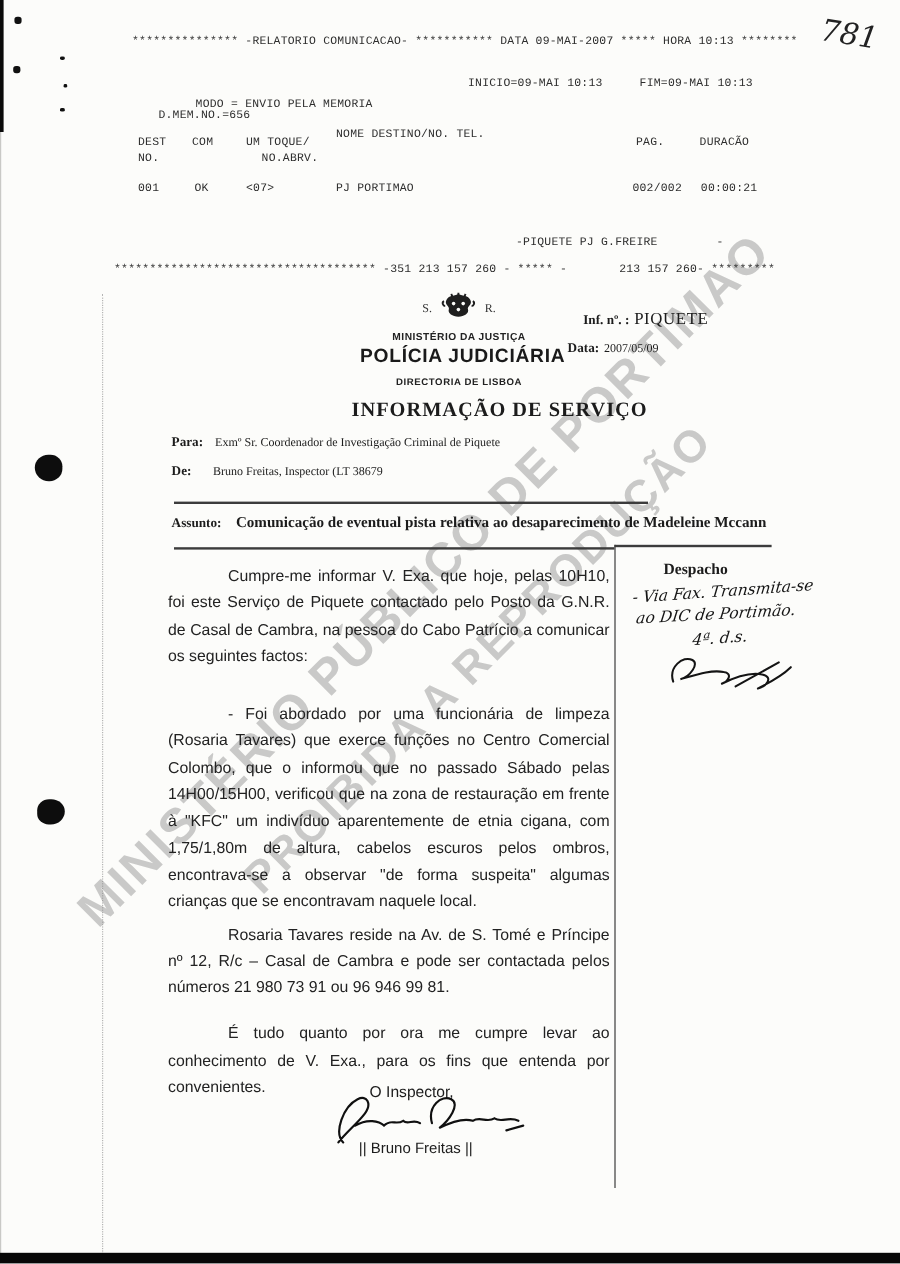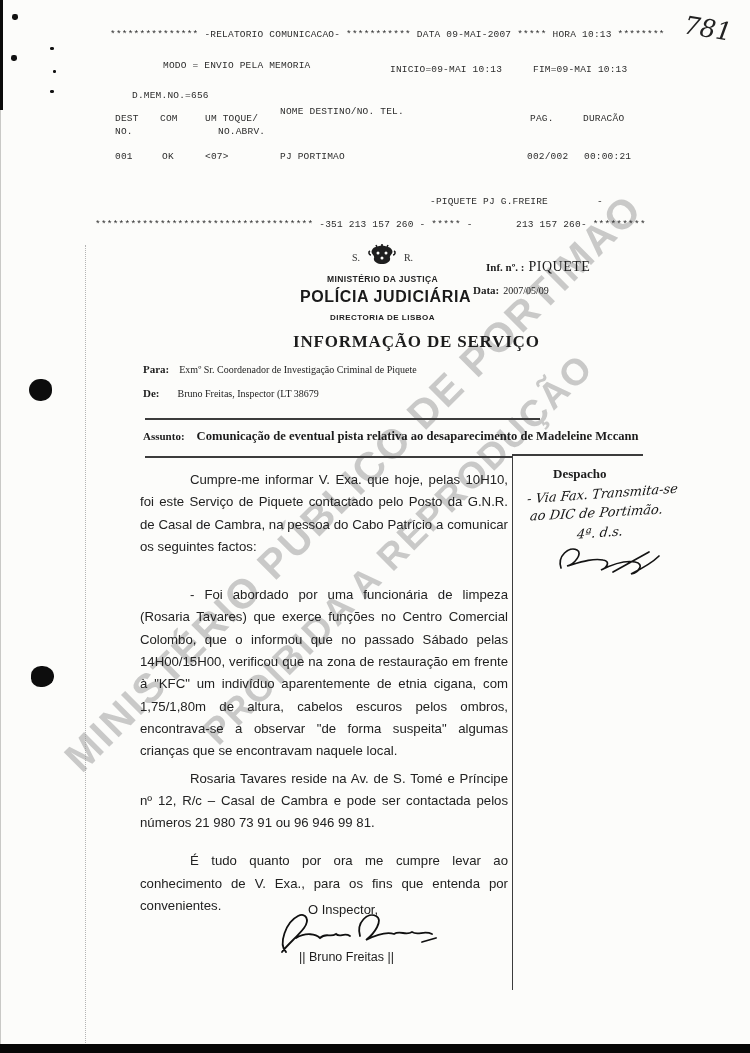--- a/index.html
+++ b/index.html
@@ -86,21 +86,21 @@
   <div class="abs speck" style="left:53px;top:70px;width:3px;height:3px;"></div>
   <div class="abs speck" style="left:50px;top:90px;width:4px;height:3px;"></div>
   <div id="punch-hole-1" class="abs"></div>
   <div id="punch-hole-2" class="abs"></div>
   <div id="fold-dotted-line" class="abs"></div>
   <div id="bottom-scan-bar" class="abs"></div>
 
   <div id="page-number" class="abs content">781</div>
 
   <div class="abs mono content" style="left:110px;top:29px;">*************** -RELATORIO COMUNICACAO- *********** DATA 09-MAI-2007 ***** HORA 10:13 ********</div>
-  <div class="abs mono content" style="left:138px;top:60px;padding-left:25px;">MODO = ENVIO PELA MEMORIA</div>
+  <div class="abs mono content" style="left:138px;top:81px;padding-left:25px;">MODO = ENVIO PELA MEMORIA</div>
   <div class="abs mono content" style="left:390px;top:64px;">INICIO=09-MAI 10:13</div>
   <div class="abs mono content" style="left:533px;top:64px;">FIM=09-MAI 10:13</div>
   <div class="abs mono content" style="left:132px;top:90px;">D.MEM.NO.=656</div>
 
   <div class="abs mono content" style="left:115px;top:113px;">DEST</div>
   <div class="abs mono content" style="left:115px;top:126px;">NO.</div>
   <div class="abs mono content" style="left:160px;top:113px;">COM</div>
   <div class="abs mono content" style="left:205px;top:113px;">UM TOQUE/</div>
   <div class="abs mono content" style="left:218px;top:126px;">NO.ABRV.</div>
   <div class="abs mono content" style="left:280px;top:106px;">NOME DESTINO/NO. TEL.</div>

